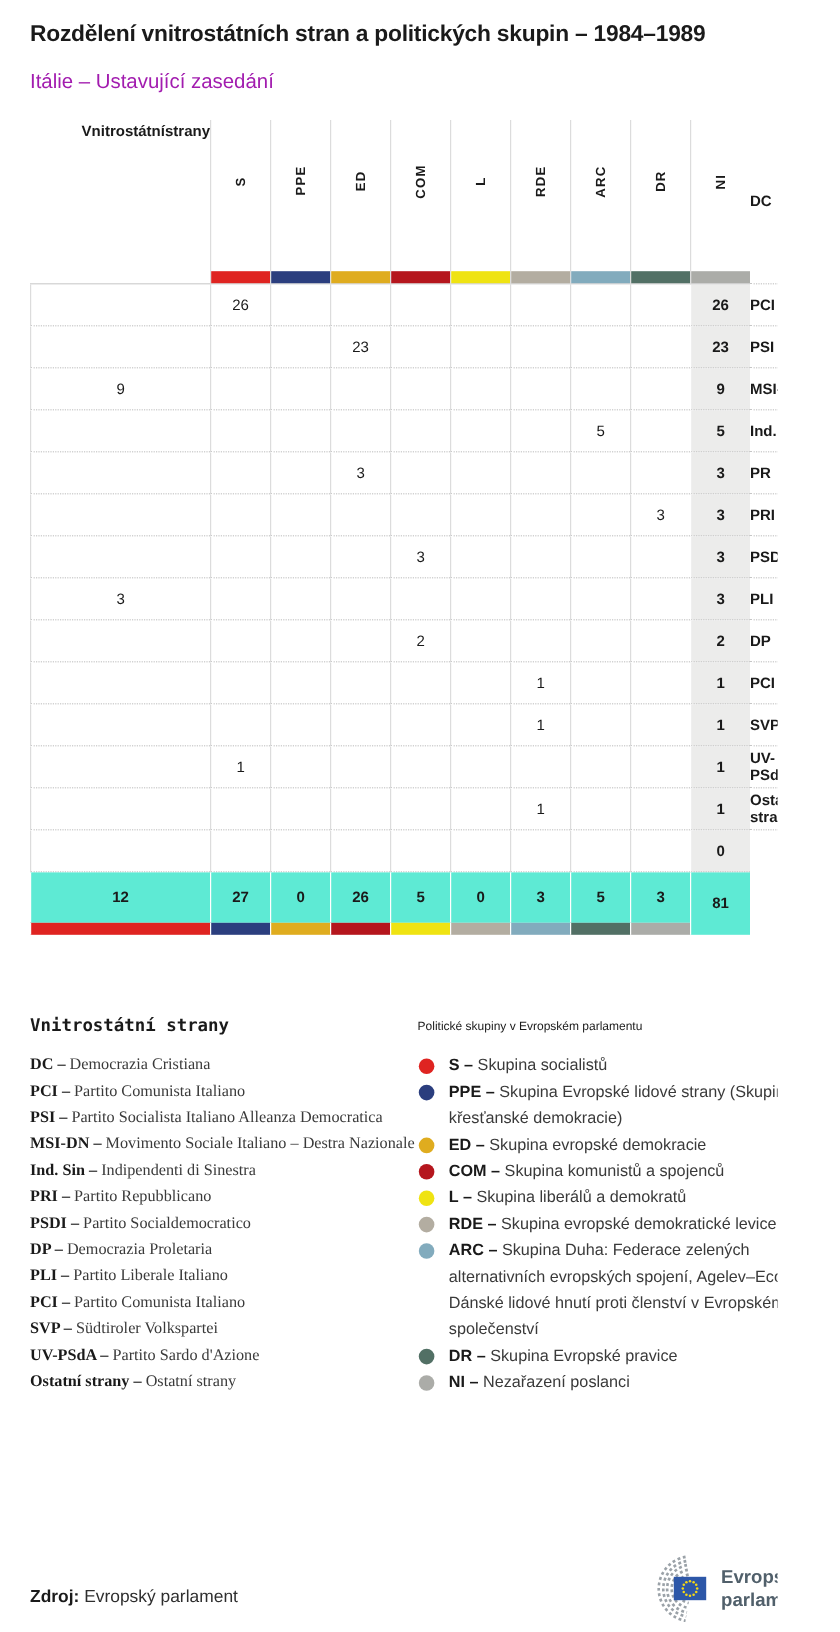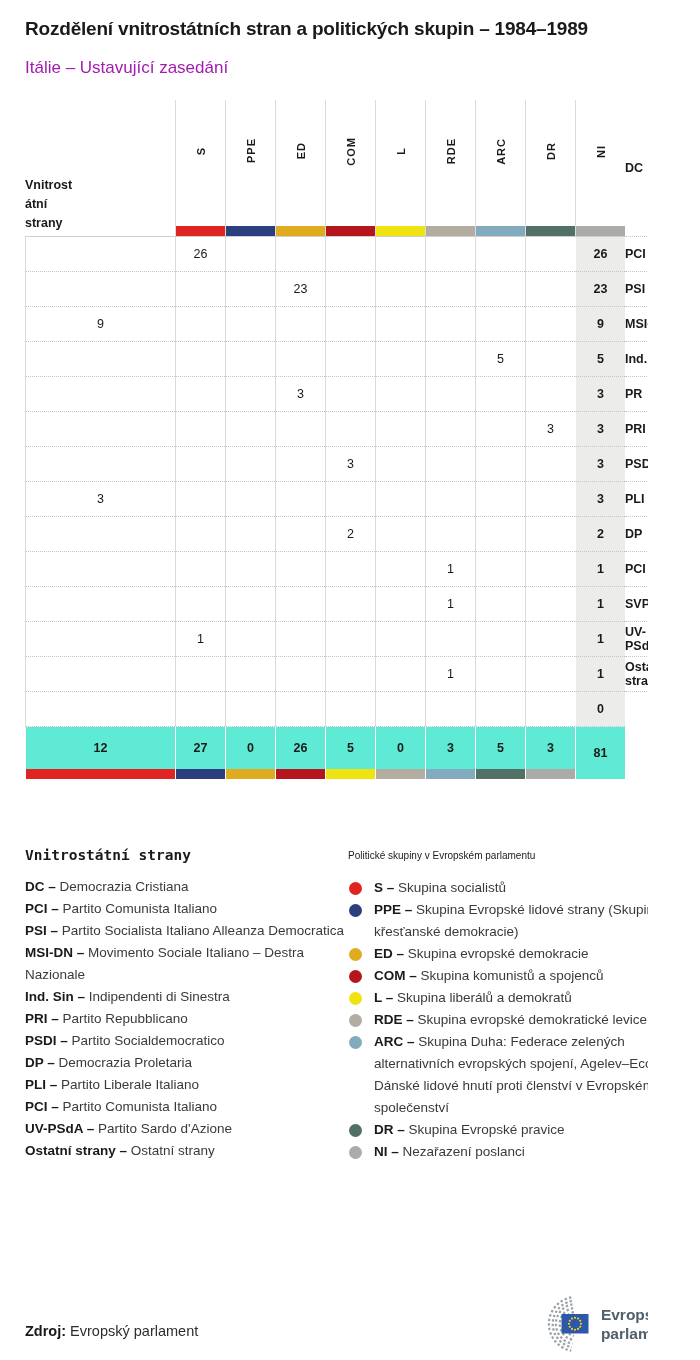--- a/index.html
+++ b/index.html
@@ -9,42 +9,42 @@
   .title{position:absolute;left:25px;top:17px;margin:0;font-size:19px;line-height:24px;font-weight:700;letter-spacing:-0.2px;}
   .subtitle{position:absolute;left:25px;top:57px;font-size:17px;line-height:22px;font-weight:400;color:#a21caf;}
 
   
   .tbl{position:absolute;left:25px;top:100px;display:grid;
        grid-template-columns:150px repeat(9,50px) 50px;
        grid-template-rows:137px repeat(14,35px) 42px 10px;}
   .cell{box-sizing:border-box;min-width:0;}
   .vline{border-left:1px solid #dcdcdc;}
   .wline{border-left:1px solid #fff;}
-  .h-corner{display:flex;flex-direction:column;justify-content:flex-end;padding-bottom:3px;
+  .h-corner{display:flex;flex-direction:row;justify-content:flex-end;padding-bottom:13px;
             font-weight:700;font-size:12.5px;line-height:19px;border-bottom:1px solid #cfcfcf;}
   .h-group{position:relative;border-bottom:1px solid #cfcfcf;}
   .h-codewrap{position:absolute;left:0;right:0;top:0;bottom:34px;display:flex;align-items:center;justify-content:center;}
   .h-code{writing-mode:vertical-rl;transform:rotate(180deg);font-weight:700;font-size:11px;letter-spacing:1px;}
   .h-bar{position:absolute;left:0;right:0;bottom:0;height:10px;}
   .h-seats{background:#ececeb;border-bottom:1px solid #cfcfcf;display:flex;align-items:flex-end;justify-content:center;
            padding-bottom:8px;font-weight:700;font-size:12px;}
   .r-cell{border-bottom:1px dotted #c6c6c6;}
   .c-label{display:flex;align-items:center;font-weight:700;font-size:12.5px;}
   .c-val{display:flex;align-items:center;justify-content:center;font-size:12.5px;}
   .c-seats{background:#ececeb;border-left:1px solid #fff;display:flex;align-items:center;justify-content:center;
            font-weight:700;font-size:12.5px;}
   .t-val,.t-seats{background:#5eead4;display:flex;align-items:center;justify-content:center;font-weight:700;font-size:12.5px;}
 
   
   .legends{position:absolute;left:25px;top:845px;width:650px;display:flex;align-items:flex-start;}
   .leg-left{width:323px;flex:none;}
   .leg-right{flex:1;min-width:0;}
   .leg-left-h{font-family:"DejaVu Sans Mono","Liberation Mono",monospace;font-weight:700;font-size:14.5px;line-height:20px;margin-bottom:11px;}
   .leg-right-h{font-weight:400;font-size:10px;line-height:20px;margin-bottom:11px;padding-top:1px;}
-  .l-item{font-size:13.5px;line-height:22px;color:#3a3a3a;}
+  .l-item{font-size:13.5px;line-height:22px;color:#3a3a3a;font-family:Liberation Serif, serif;}
   .b{font-weight:700;color:#1a1a1a;}
   .g-item{display:flex;font-size:13.5px;line-height:22px;color:#3a3a3a;}
   .g-dot{flex:none;width:13px;height:13px;border-radius:50%;margin:5px 12px 0 1px;}
   .g-text{flex:1;min-width:0;}
 
   
   .footnote{position:absolute;left:25px;top:1238px;width:650px;box-sizing:border-box;
             border-top:1px solid #ccc;border-bottom:1px solid #ccc;
             padding:8px 0 2px;font-size:13.5px;line-height:22px;color:#2e2e2e;}
   .sourcebar{position:absolute;left:25px;top:1293px;width:650px;height:62px;}
@@ -305,20 +305,21 @@
           <div class="l-item"><span class="b">DC –</span> Democrazia Cristiana</div>
           <div class="l-item"><span class="b">PCI –</span> Partito Comunista Italiano</div>
           <div class="l-item"><span class="b">PSI –</span> Partito Socialista Italiano Alleanza Democratica</div>
           <div class="l-item"><span class="b">MSI-DN –</span> Movimento Sociale Italiano – Destra Nazionale</div>
           <div class="l-item"><span class="b">Ind. Sin –</span> Indipendenti di Sinestra</div>
           <div class="l-item"><span class="b">PRI –</span> Partito Repubblicano</div>
           <div class="l-item"><span class="b">PSDI –</span> Partito Socialdemocratico</div>
           <div class="l-item"><span class="b">DP –</span> Democrazia Proletaria</div>
           <div class="l-item"><span class="b">PLI –</span> Partito Liberale Italiano</div>
           <div class="l-item"><span class="b">PCI –</span> Partito Comunista Italiano</div>
+          <div class="l-item"><span class="b">SVP –</span> Südtiroler Volkspartei</div>
           <div class="l-item"><span class="b">UV-PSdA –</span> Partito Sardo d'Azione</div>
           <div class="l-item"><span class="b">Ostatní strany –</span> Ostatní strany</div>
         </div>
     </div>
     <div class="leg-right">
       <div class="leg-right-h">Politické skupiny v Evropském parlamentu</div>
       <div id="leg-groups">
           <div class="g-item">
             <span class="g-dot" style="background: rgb(223, 36, 33);"></span>
             <div class="g-text"><span class="b">S –</span> Skupina socialistů</div>

